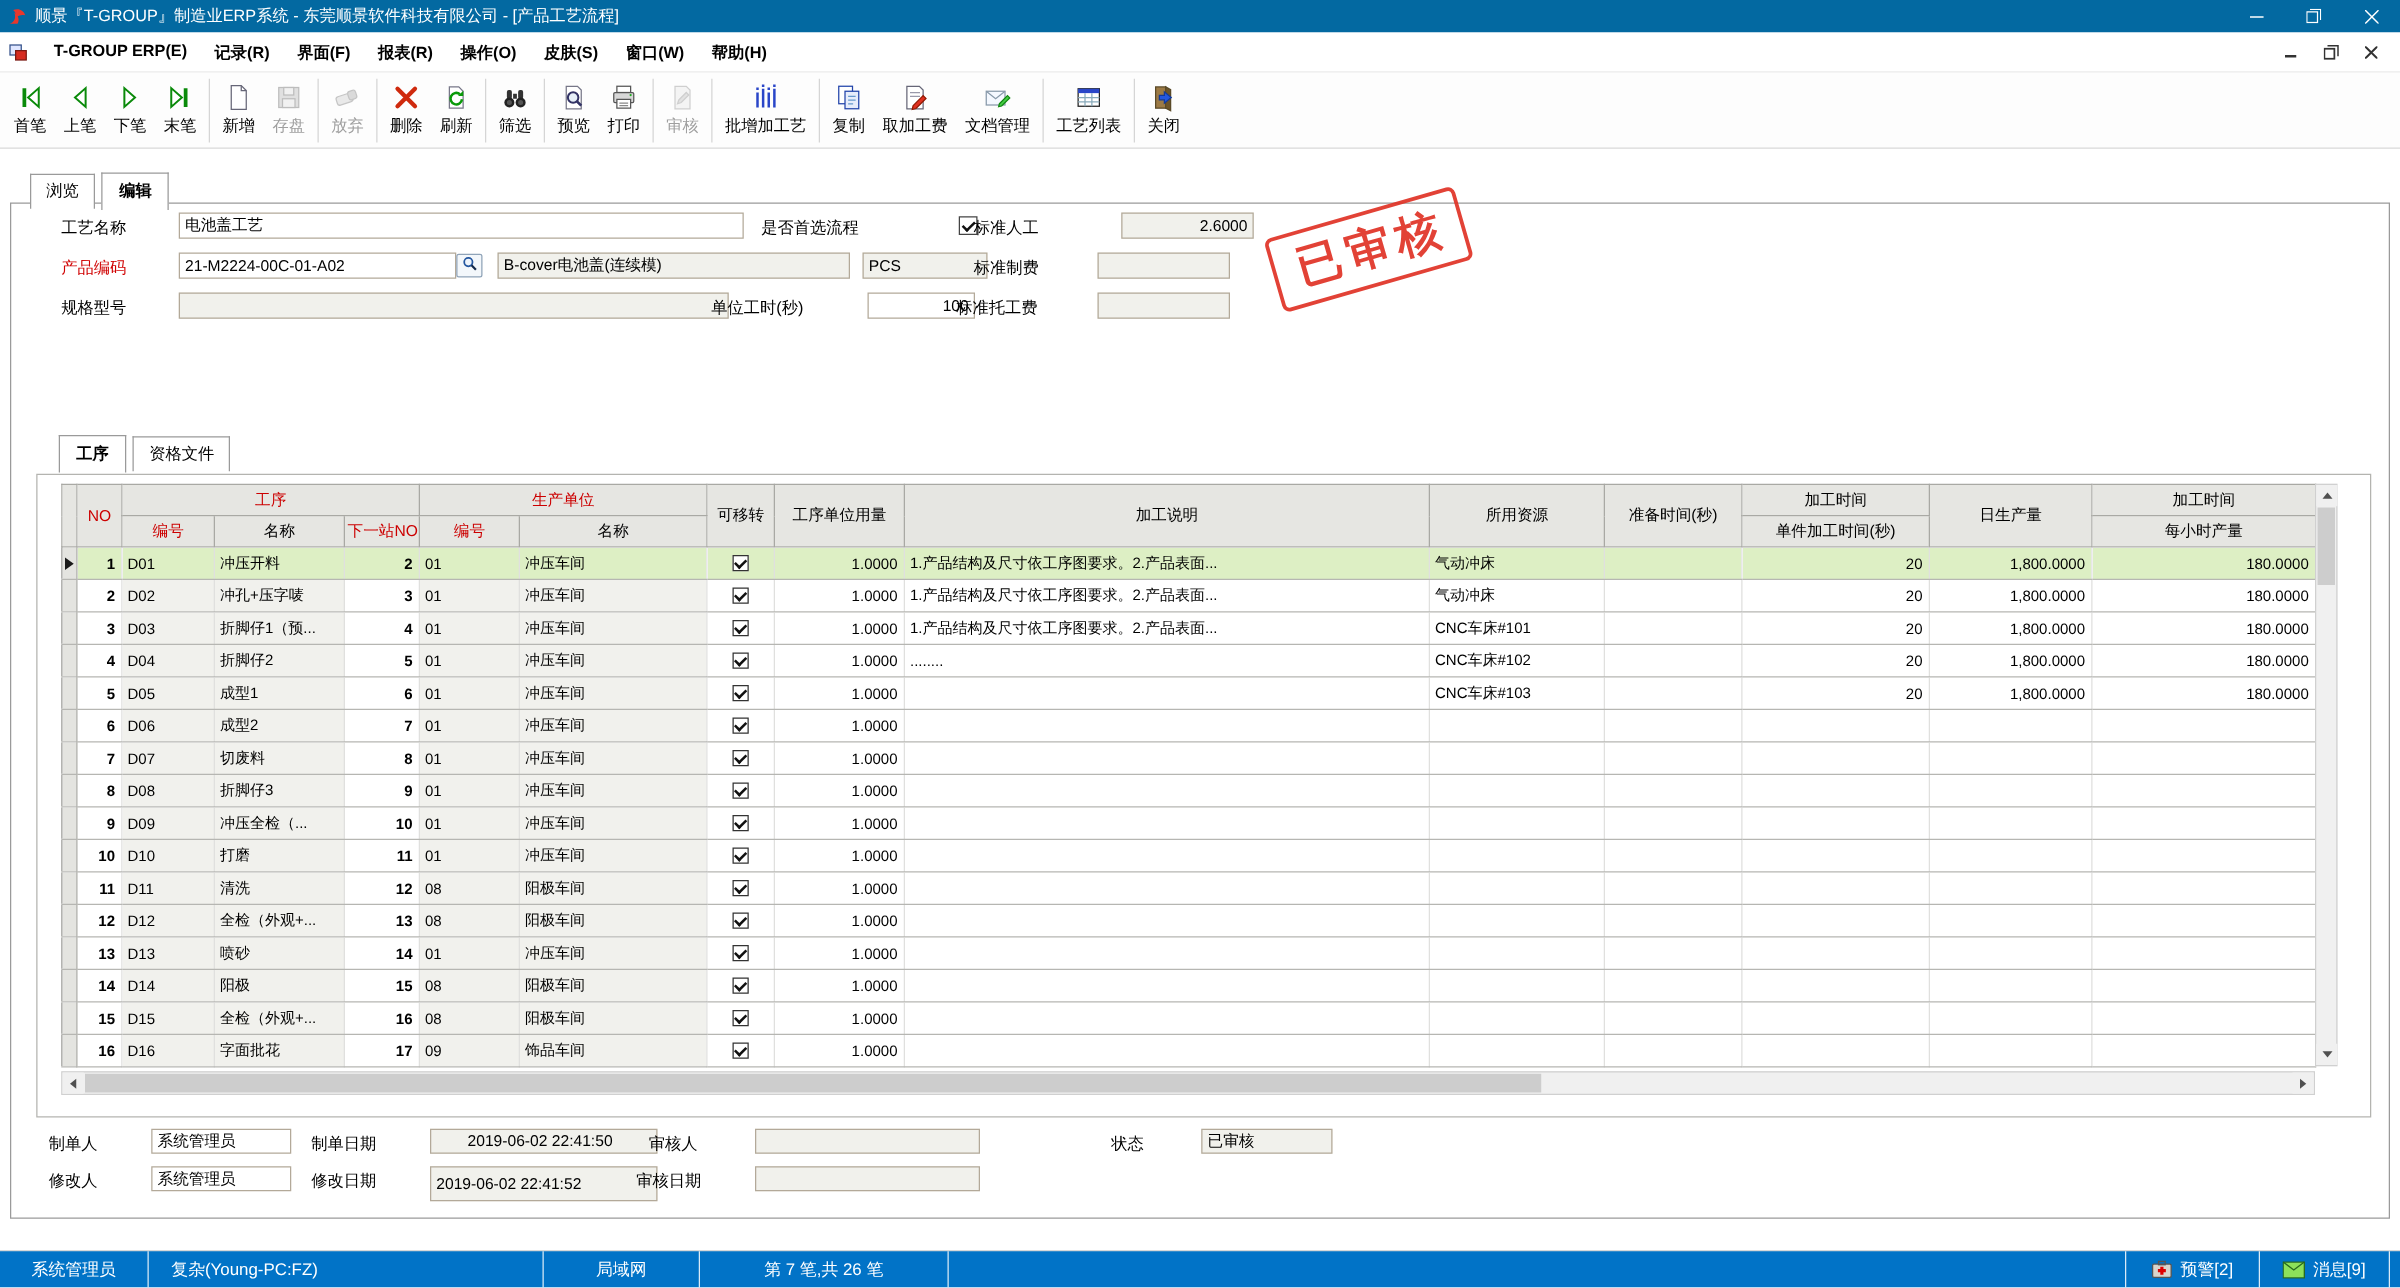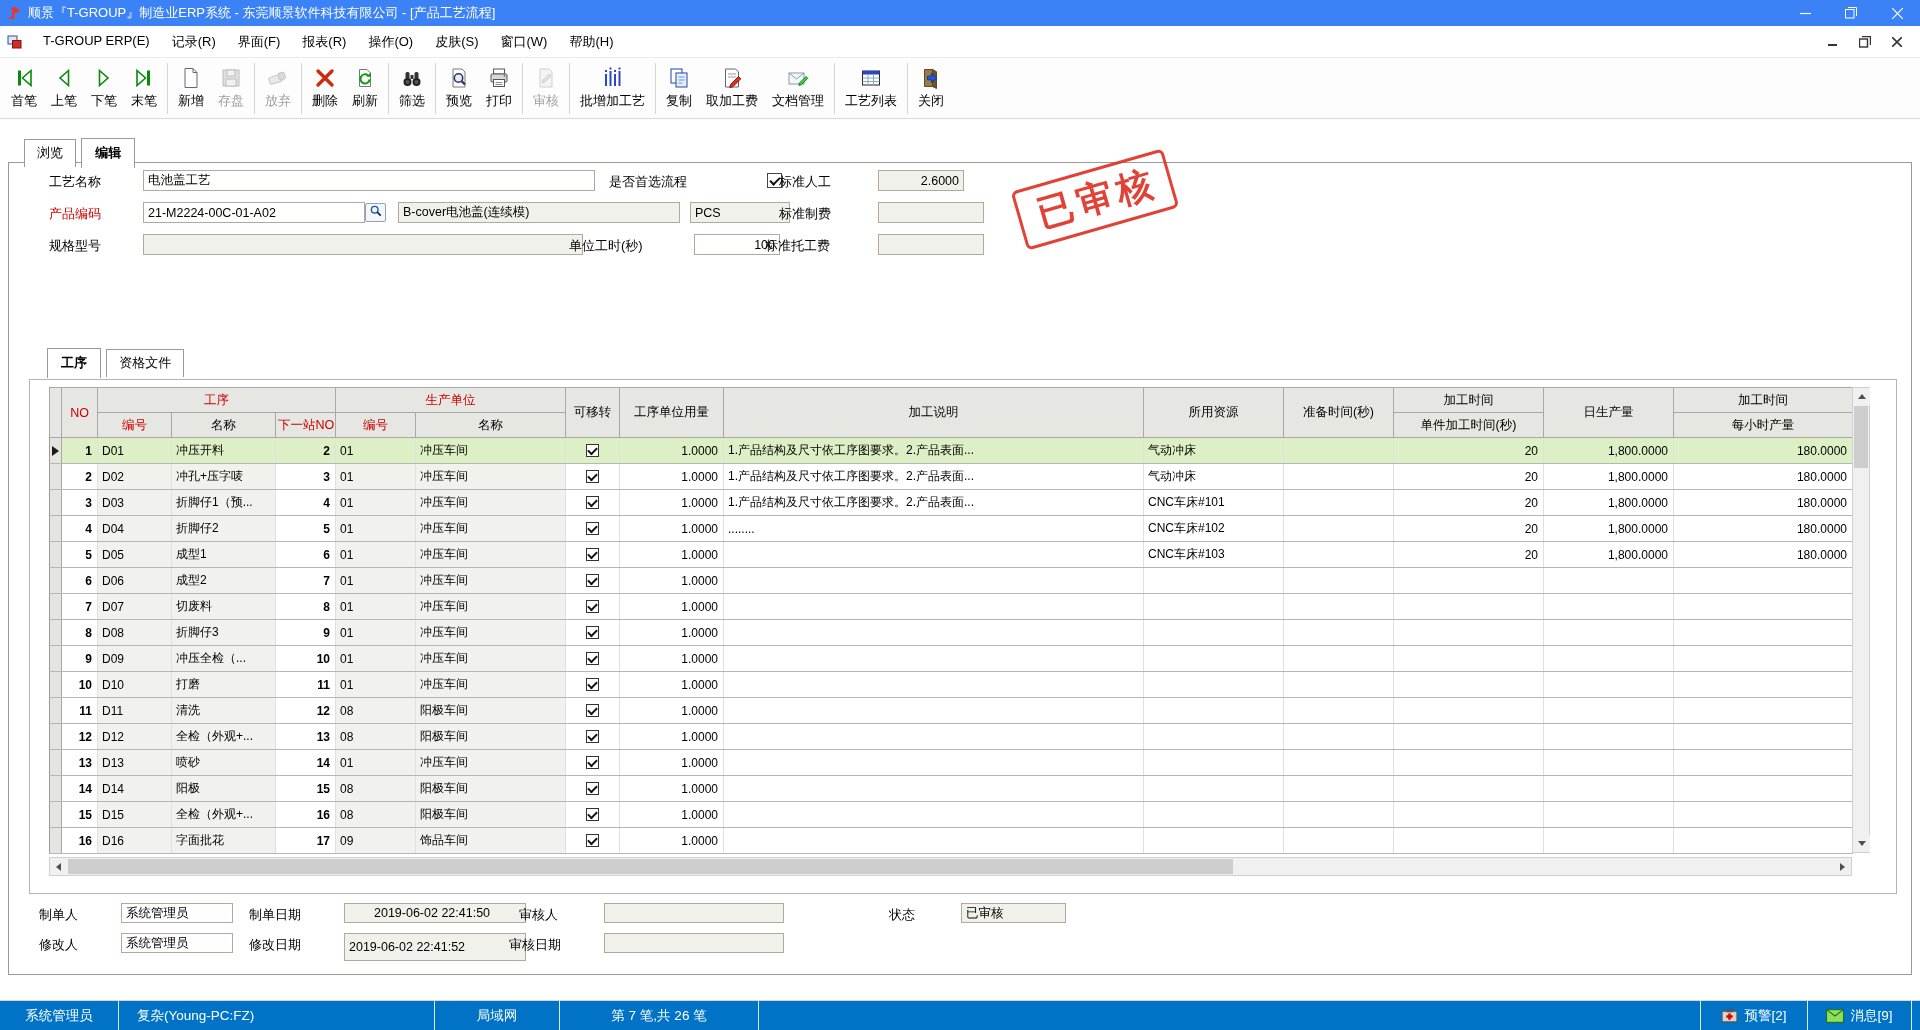--- a/index.html
+++ b/index.html
@@ -1,29 +1,29 @@
 <!DOCTYPE html>
 <html><head>
 <meta charset="utf-8">
 <style>
   * { margin:0; padding:0; box-sizing:border-box; }
   html,body { width:1920px; height:1030px; overflow:hidden; }
   body { font-family:"Liberation Sans","DejaVu Sans",sans-serif; font-size:12px; background:#fff; color:#000; position:relative; }
 
   
-  .titlebar { position:absolute; top:0; left:0; right:0; height:26px; background:#3b82f6; color:#fff; display:flex; align-items:center;text-align:right; }
+  .titlebar { position:absolute; top:0; left:0; right:0; height:26px; background:#0369a1; color:#fff; display:flex; align-items:center;text-align:right; }
   .title-icon { margin-left:5px; display:flex; align-items:center; }
   .title-text { margin-left:6px; font-size:13px; }
   .caption-btns { margin-left:auto; display:flex; height:26px; }
   .cap-btn { width:46px; height:26px; display:flex; align-items:center; justify-content:center; }
 
   
   .menubar { position:absolute; top:26px; left:0; right:0; height:31px; background:#fff; display:flex; align-items:center; }
   .menu-icon { margin-left:7px; display:flex; }
-  #menu-items { display:flex; margin-left:10px; }
+  #menu-items { display:flex; margin-left:10px;font-weight:bold; }
   .menu-item { padding:5px 11px; font-size:13px; cursor:default; }
   .mdi-btns { margin-left:auto; display:flex; gap:14px; margin-right:14px; align-items:center; }
   .mdi-btn { width:18px; height:18px; display:flex; align-items:center; justify-content:center; }
 
   
   .toolbar { position:absolute; top:57px; left:0; right:0; height:62px; background:#fdfdfd; border-top:1px solid #ececec; border-bottom:1px solid #d9d9d9; display:flex; align-items:flex-start; padding:4px 2px 0 4px; }
   .tb-btn { display:flex; flex-direction:column; align-items:center; padding:2px 7px 0 7px; min-width:40px; cursor:default; }
   .tb-ico { height:26px; display:flex; align-items:flex-end; }
   .tb-lbl { font-size:13px; margin-top:2px; white-space:nowrap; }
   .tb-btn.disabled .tb-lbl { color:#9f9f9f; }
@@ -361,21 +361,21 @@
     <div class="tab active">编辑</div>
   </div>
 
   <div class="edit-page">
 
     <label class="flabel" style="left:40px;top:10px;width:90px">工艺名称</label>
     <input class="fin" style="left: 134px; top: 7px; width: 452px;" value="电池盖工艺">
     <label class="flabel" style="left:600px;top:10px;width:148px">是否首选流程</label>
     <div class="fcheck checked" style="left:758px;top:10px"></div>
     <label class="flabel" style="left:770px;top:10px;width:90px">标准人工</label>
-    <input class="fin ro num" style="left: 869px; top: 7px; width: 86px;" value="2.6000">
+    <input class="fin ro num" style="left: 888px; top: 7px; width: 106px;" value="2.6000">
 
     <label class="flabel red" style="left:40px;top:42px;width:90px">产品编码</label>
     <input class="fin" style="left: 134px; top: 39px; width: 222px;" value="21-M2224-00C-01-A02">
     <div class="lookup-btn" style="left:356px;top:40px">
       <span><svg width="14" height="14" viewBox="0 0 16 16">
             <circle cx="6.5" cy="6.5" r="3.8" fill="#eef4fb" stroke="#2457a0" stroke-width="1.6"></circle>
             <path d="M9.4 9.4l4 4" stroke="#13294a" stroke-width="2"></path>
           </svg></span>
     </div>
     <input class="fin ro" style="left: 389px; top: 39px; width: 282px;" value="B-cover电池盖(连续模)">

